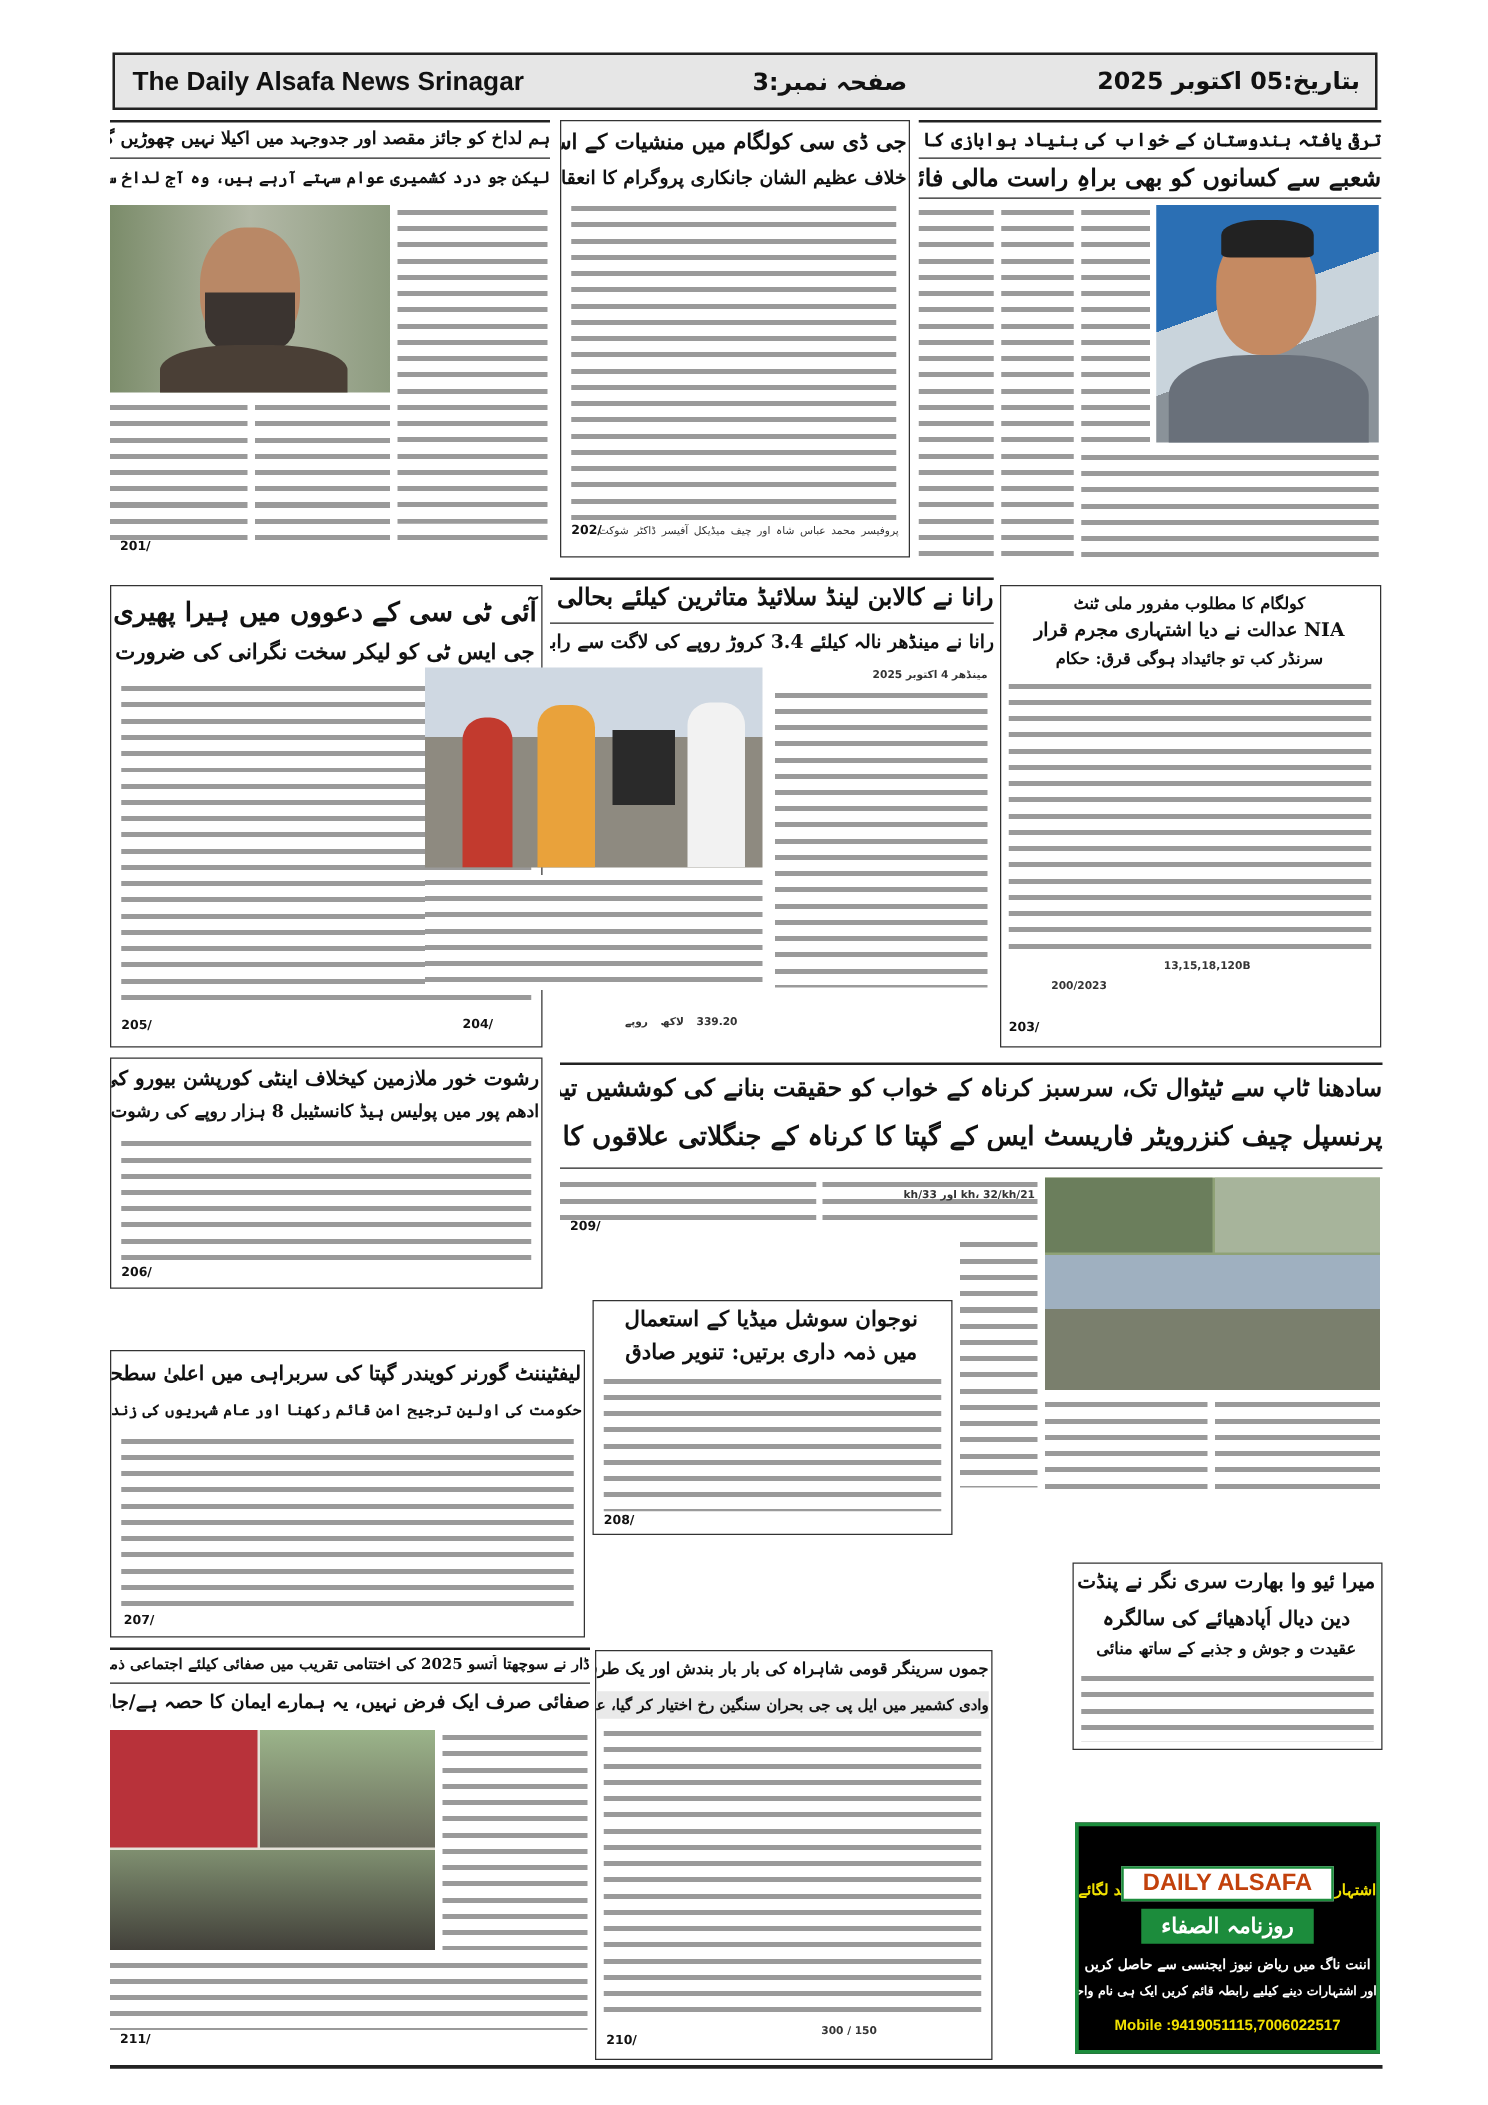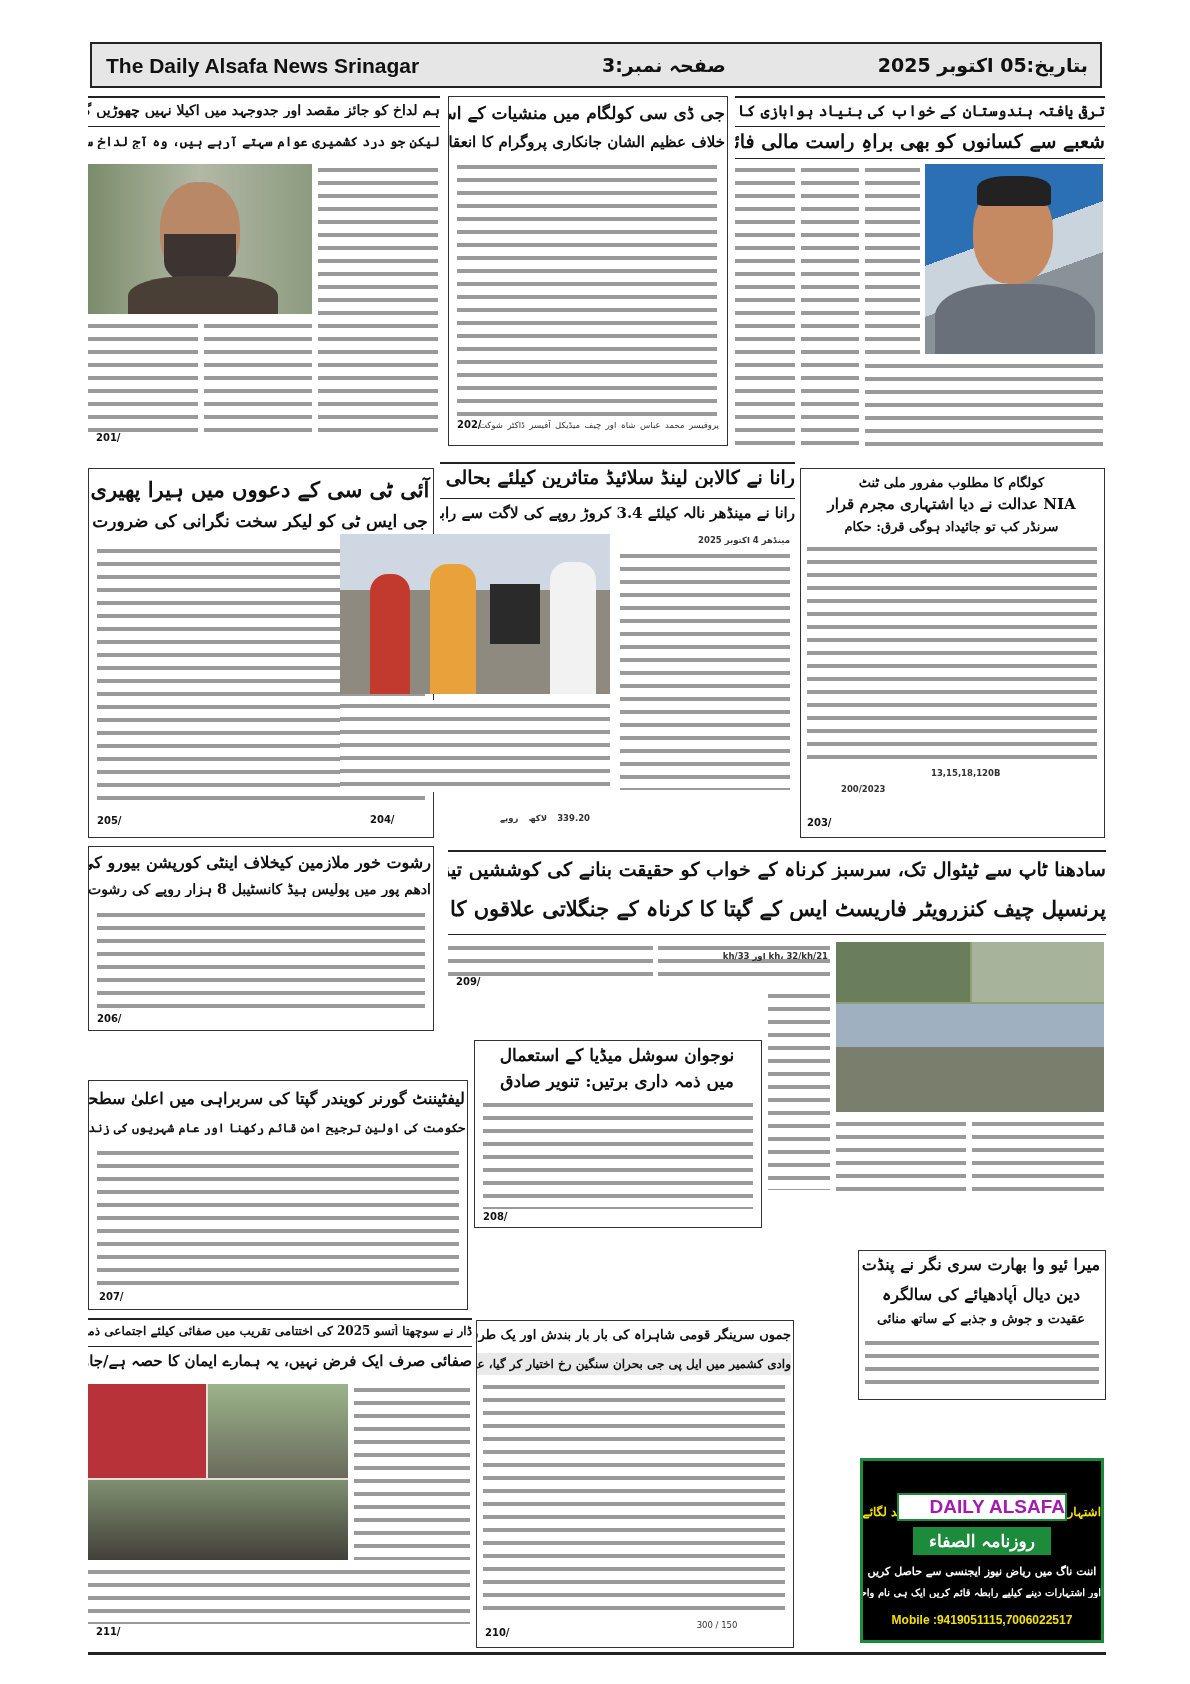--- a/index.html
+++ b/index.html
@@ -163,26 +163,26 @@
   </div>
   <div class="abs body lines" style="left:266px;top:66px;width:116px;height:176px;"></div>
   <div class="abs body lines" style="left:0;top:248px;width:382px;height:58px;"></div>
   <div class="abs sig" style="left:8px;top:308px;">211/</div>
 </div>
 
 <div class="abs box" style="left:476px;top:1320px;width:318px;height:328px;">
   <div class="abs hl" style="left:0;top:6px;width:314px;font-size:13px;">جموں سرینگر قومی شاہراہ کی بار بار بندش اور یک طرفہ ٹریفک نظام</div>
   <div class="abs hl" style="left:0;top:32px;width:314px;font-size:12px;background:#e9e9e9;padding:4px 0;">وادی کشمیر میں ایل پی جی بحران سنگین رخ اختیار کر گیا، عوام سراپا احتجاج</div>
   <div class="abs body lines" style="left:6px;top:60px;width:302px;height:236px;"></div>
-  <div class="abs body" style="left:180px;top:298px;width:120px;height:14px;font-weight:normal;direction:ltr;text-align:center;">300 / 150</div>
+  <div class="abs body" style="left:180px;top:298px;width:120px;height:14px;font-weight:bold;direction:ltr;text-align:left;">300 / 150</div>
   <div class="abs sig" style="left:8px;top:306px;text-align:center;">210/</div>
 </div>
 
 <div class="abs ad" style="left:860px;top:1458px;width:244px;height:185px;">
   <div class="abs hl" style="left:0;top:8px;width:238px;font-size:12px;color:#f2e200;margin-top:36px;">اشتہارات دے کر اپنے کاروبار میں چار چاند لگائے</div>
-  <div class="abs" style="left:34px;top:32px;width:170px;height:28px;background:#fff;border:2px solid #1c8c3c;box-sizing:border-box;text-align:right;font-family:'Liberation Sans',sans-serif;font-weight:bold;font-size:19px;line-height:24px;color:#a21caf;">DAILY ALSAFA</div>
+  <div class="abs" style="left:34px;top:32px;width:170px;height:28px;background:#fff;border:2px solid #1c8c3c;box-sizing:border-box;text-align:center;font-family:'Liberation Sans',sans-serif;font-weight:bold;font-size:19px;line-height:24px;color:#c2410c;">DAILY ALSAFA</div>
   <div class="abs hl" style="left:50px;top:66px;width:138px;height:28px;background:#1c8c3c;color:#fff;font-size:17px;line-height:28px;">روزنامہ الصفاء</div>
   <div class="abs hl" style="left:0;top:104px;width:238px;font-size:11px;color:#fff;">اننت ناگ میں ریاض نیوز ایجنسی سے حاصل کریں</div>
   <div class="abs hl" style="left:0;top:126px;width:238px;font-size:10px;color:#fff;">اور اشتہارات دینے کیلیے رابطہ قائم کریں ایک ہی نام واحد کام</div>
   <div class="abs" style="left:0;top:152px;width:238px;text-align:center;font-family:'Liberation Sans',sans-serif;font-weight:bold;font-size:12px;color:#f2e200;">Mobile :9419051115,7006022517</div>
 </div>
 
 <div class="abs rule" style="left:88px;top:1652px;width:1018px;height:3px;"></div>
 
 </body></html>

